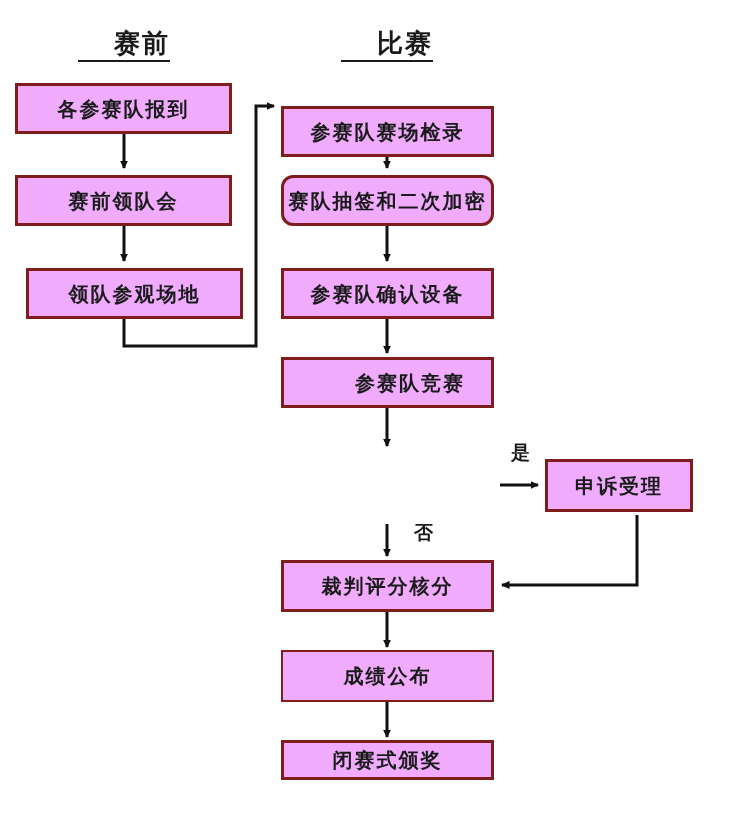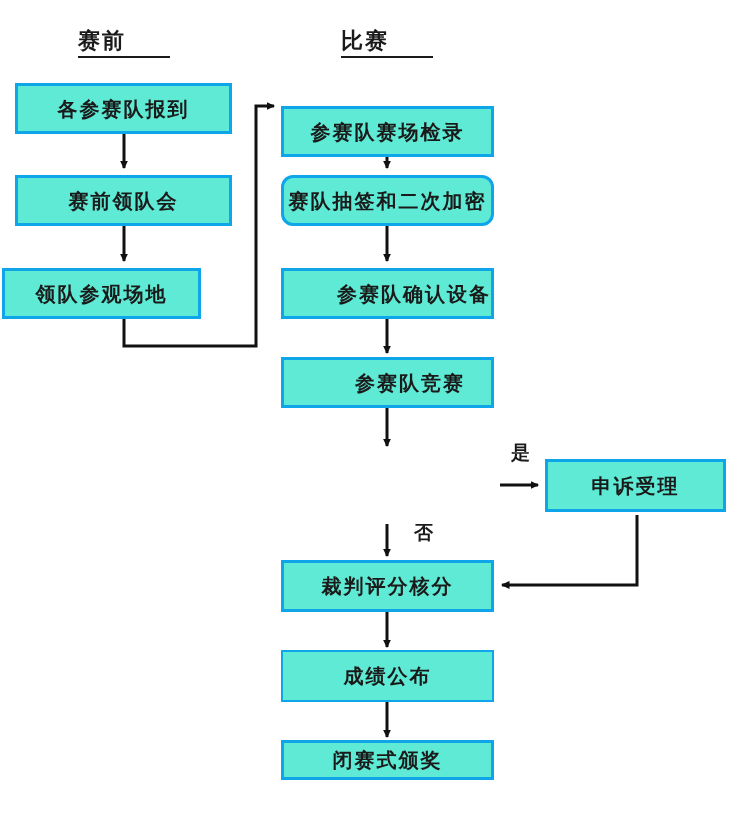--- a/index.html
+++ b/index.html
@@ -12,39 +12,39 @@
   }
   #canvas {
     position: relative;
     width: 740px;
     height: 820px;
     background: #ffffff;
     overflow: hidden;
   }
   .col-title {
     position: absolute;
-    font-size: 22px;
+    font-size: 26px;
     font-weight: bold;
     color: #1a1a1a;
     letter-spacing: 2px;
-    text-align: left;
+    text-align: right;
     white-space: nowrap;
     line-height: 1;
   }
   .col-title .rule {
     display: block;
     height: 2px;
     background: #1a1a1a;
     margin-top: 4px;
   }
   .node {
     position: absolute;
     box-sizing: border-box;
-    border: 3px solid #0ea5e9;
-    background: #5eead4;
+    border: 3px solid #7f1d1d;
+    background: #f0abfc;
     display: flex;
     align-items: center;
     justify-content: center;
     font-size: 20px;
     font-weight: bold;
     color: #1a1a1a;
     letter-spacing: 2px;
     white-space: nowrap;
     line-height: 1;
   }
@@ -133,42 +133,42 @@
   </div>
 
   <div class="node" style="left:15px; top:83px; width:217px; height:51px;">
     <span>各参赛队报到</span>
   </div>
 
   <div class="node" style="left:15px; top:175px; width:217px; height:51px;">
     <span>赛前领队会</span>
   </div>
 
-  <div class="node" style="left:2px; top:268px; width:199px; height:51px;">
+  <div class="node" style="left:26px; top:268px; width:217px; height:51px;">
     <span>领队参观场地</span>
   </div>
 
   <div class="node" style="left:281px; top:83px; width:213px; height:51px;margin-top:23px;">
     <span>参赛队赛场检录</span>
   </div>
 
   <div class="node" style="left:281px; top:175px; width:213px; height:51px;border-radius:12px;">
     <span>赛队抽签和二次加密</span>
   </div>
 
-  <div class="node" style="left:281px; top:268px; width:213px; height:51px;justify-content:flex-end;">
+  <div class="node" style="left:281px; top:268px; width:213px; height:51px;">
     <span>参赛队确认设备</span>
   </div>
 
   <div class="node" style="left:281px; top:357px; width:213px; height:51px;padding-left:45px;">
     <span>参赛队竞赛</span>
   </div>
 
 
-  <div class="node" style="left:545px; top:459px; width:181px; height:53px;">
+  <div class="node" style="left:545px; top:459px; width:148px; height:53px;">
     <span>申诉受理</span>
   </div>
 
   <div class="node thin" style="left:281px; top:650px; width:213px; height:52px;">
     <span>成绩公布</span>
   </div>
 
   <div class="node" style="left:281px; top:560px; width:213px; height:52px;">
     <span>裁判评分核分</span>
   </div>

